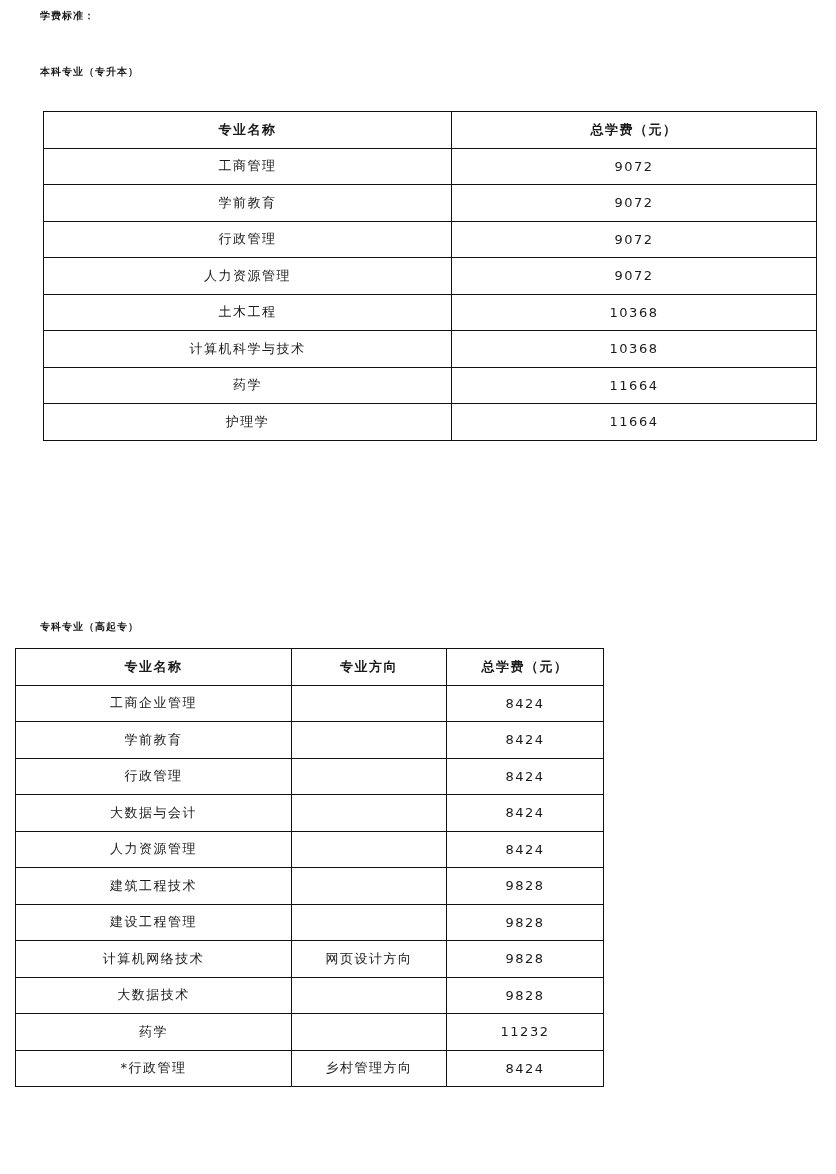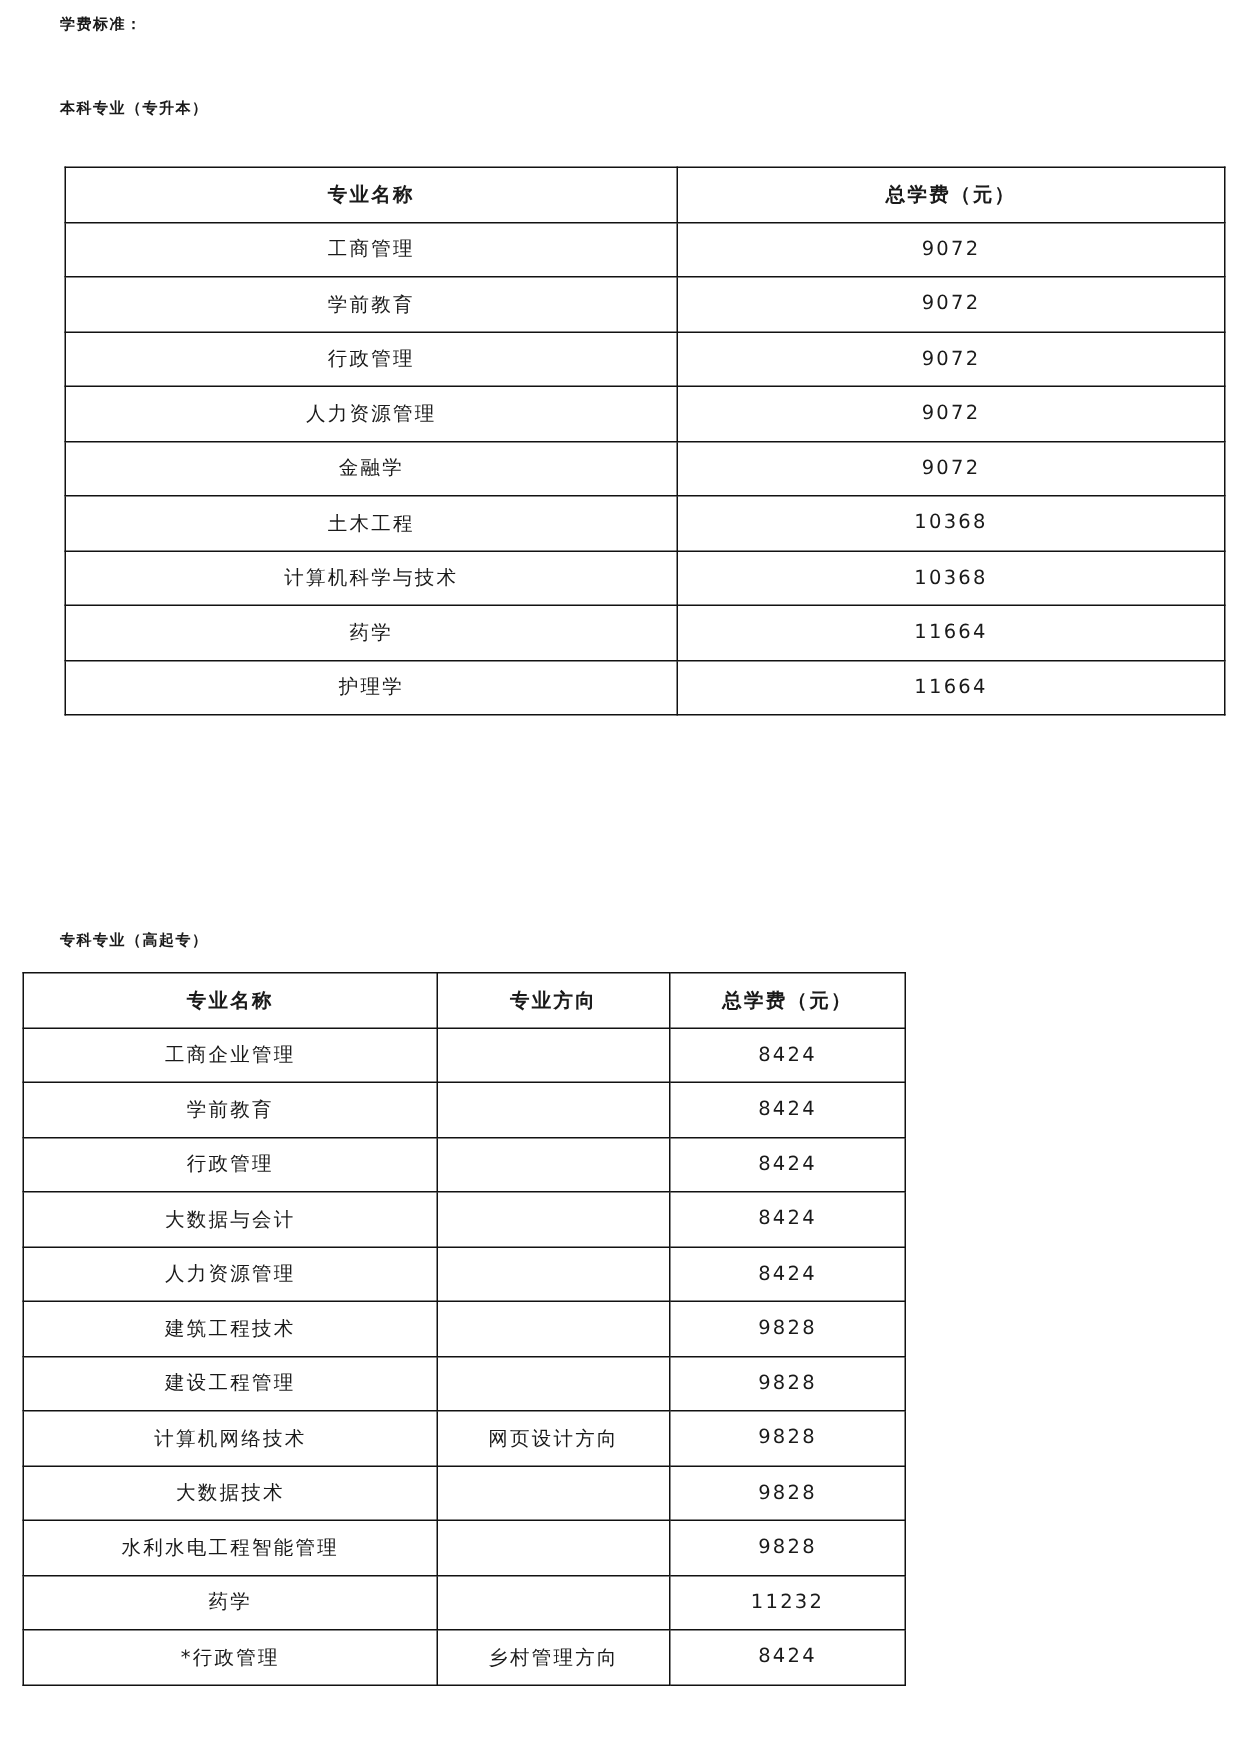--- a/index.html
+++ b/index.html
@@ -36,24 +36,20 @@
       <tr>
         <td>学前教育</td>
         <td>9072</td>
       </tr>
       <tr>
         <td>行政管理</td>
         <td>9072</td>
       </tr>
       <tr>
         <td>人力资源管理</td>
-        <td>9072</td>
-      </tr>
-      <tr>
-        <td>金融学</td>
         <td>9072</td>
       </tr>
       <tr>
         <td>土木工程</td>
         <td>10368</td>
       </tr>
       <tr>
         <td>计算机科学与技术</td>
         <td>10368</td>
       </tr>
@@ -118,25 +114,20 @@
         <td>计算机网络技术</td>
         <td>网页设计方向</td>
         <td>9828</td>
       </tr>
       <tr>
         <td>大数据技术</td>
         <td></td>
         <td>9828</td>
       </tr>
       <tr>
-        <td>水利水电工程智能管理</td>
-        <td></td>
-        <td>9828</td>
-      </tr>
-      <tr>
         <td>药学</td>
         <td></td>
         <td>11232</td>
       </tr>
       <tr>
         <td>*行政管理</td>
         <td>乡村管理方向</td>
         <td>8424</td>
       </tr>
     </tbody>

